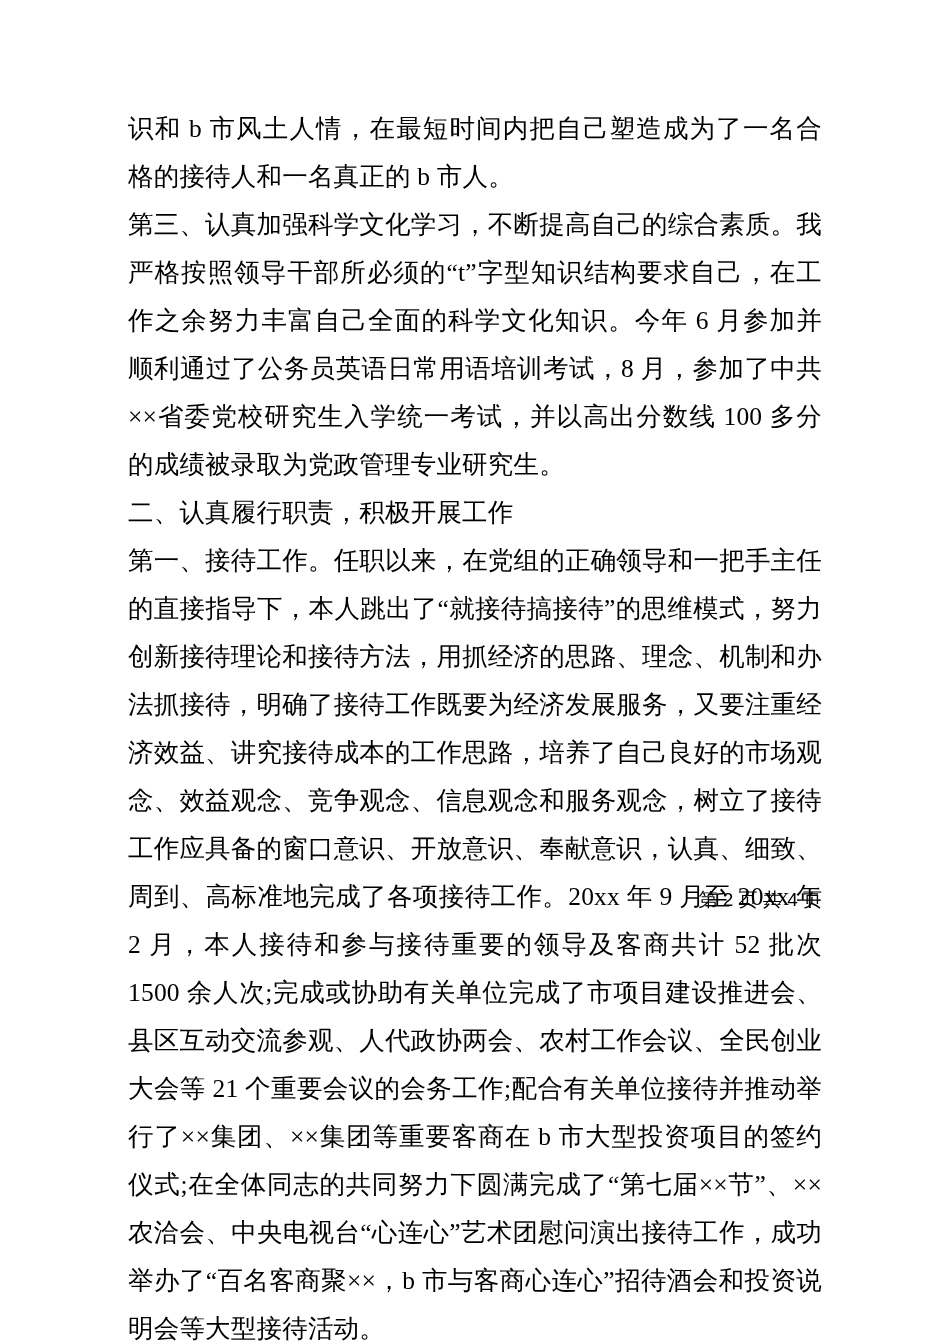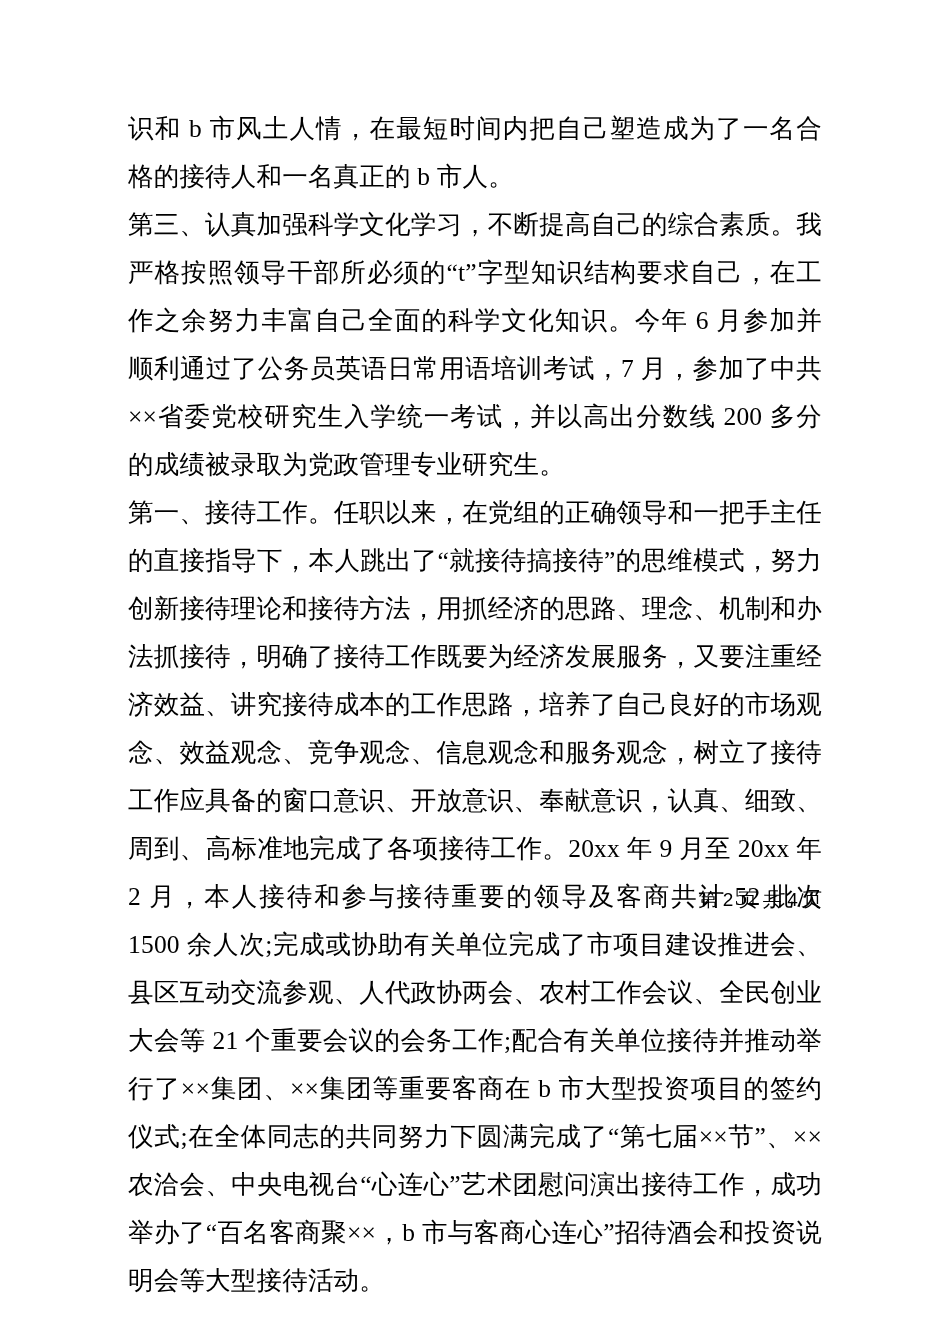--- a/index.html
+++ b/index.html
@@ -47,18 +47,19 @@
     font-family: Liberation Sans, sans-serif;
     white-space: nowrap;
   }
 </style>
 </head>
 <body>
 
 <div class="page">
   <div class="doc-body">
     <p>识和 b 市风土人情，在最短时间内把自己塑造成为了一名合格的接待人和一名真正的 b 市人。</p>
-    <p class="indent2">第三、认真加强科学文化学习，不断提高自己的综合素质。我严格按照领导干部所必须的“t”字型知识结构要求自己，在工作之余努力丰富自己全面的科学文化知识。今年 6 月参加并顺利通过了公务员英语日常用语培训考试，7 月，参加了中共××省委党校研究生入学统一考试，并以高出分数线 200 多分的成绩被录取为党政管理专业研究生。</p>
+    <p class="indent2">第三、认真加强科学文化学习，不断提高自己的综合素质。我严格按照领导干部所必须的“t”字型知识结构要求自己，在工作之余努力丰富自己全面的科学文化知识。今年 6 月参加并顺利通过了公务员英语日常用语培训考试，8 月，参加了中共××省委党校研究生入学统一考试，并以高出分数线 100 多分的成绩被录取为党政管理专业研究生。</p>
+    <p class="indent2">二、认真履行职责，积极开展工作</p>
     <p class="indent2">第一、接待工作。任职以来，在党组的正确领导和一把手主任的直接指导下，本人跳出了“就接待搞接待”的思维模式，努力创新接待理论和接待方法，用抓经济的思路、理念、机制和办法抓接待，明确了接待工作既要为经济发展服务，又要注重经济效益、讲究接待成本的工作思路，培养了自己良好的市场观念、效益观念、竞争观念、信息观念和服务观念，树立了接待工作应具备的窗口意识、开放意识、奉献意识，认真、细致、周到、高标准地完成了各项接待工作。20xx 年 9 月至 20xx 年 2 月，本人接待和参与接待重要的领导及客商共计 52 批次 1500 余人次;完成或协助有关单位完成了市项目建设推进会、县区互动交流参观、人代政协两会、农村工作会议、全民创业大会等 21 个重要会议的会务工作;配合有关单位接待并推动举行了××集团、××集团等重要客商在 b 市大型投资项目的签约仪式;在全体同志的共同努力下圆满完成了“第七届××节”、××农洽会、中央电视台“心连心”艺术团慰问演出接待工作，成功举办了“百名客商聚××，b 市与客商心连心”招待酒会和投资说明会等大型接待活动。</p>
 
   </div>
   <div class="footer">第 2 页 共 4 页</div>
 </div>
 
 </body></html>

